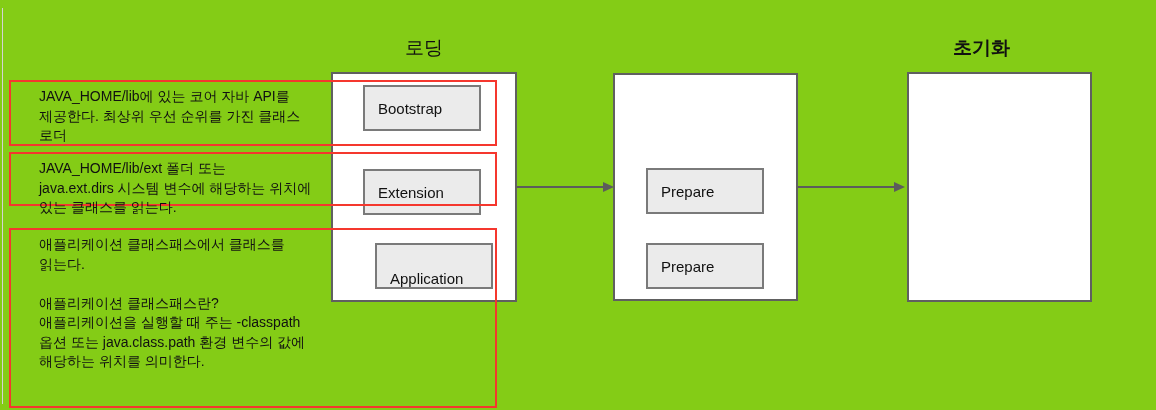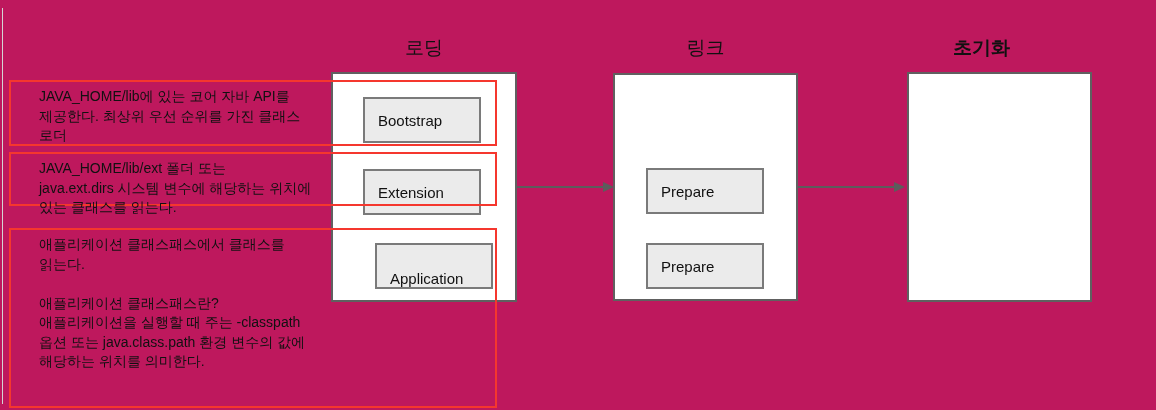--- a/index.html
+++ b/index.html
@@ -1,20 +1,20 @@
 <!DOCTYPE html>
 <html><head>
 <meta charset="utf-8">
 <style>
   html, body { margin: 0; padding: 0; background: #ffffff; }
   .stage {
     position: relative;
     width: 1156px;
     height: 410px;
-    background: #be185d;
+    background: #84cc16;
     font-family: "Liberation Sans", "DejaVu Sans", sans-serif;
     color: #111111;
     overflow: hidden;
   }
   .frame-left {
     position: absolute;
     left: 2px; top: 8px;
     width: 1px; height: 396px;
     background: #d4d4d4;
   }
@@ -45,21 +45,21 @@
     width: 118px; height: 46px;
     border: 2px solid #7a7a7a;
     background: #ebebeb;
     box-sizing: border-box;
     display: flex;
     align-items: center;
     padding-left: 13px;
     font-size: 15px;
     color: #111111;
   }
-  .sb-bootstrap   { left: 363px; top: 97px; }
+  .sb-bootstrap   { left: 363px; top: 85px; }
   .sb-extension   { left: 363px; top: 169px; }
   .sb-application { left: 375px; top: 243px; align-items: flex-end; }
   .sb-verify      { left: 646px; top: 97px; }
   .sb-prepare     { left: 646px; top: 168px; }
   .sb-resolve     { left: 646px; top: 243px; }
 
   .annotation {
     position: absolute;
     left: 9px;
     width: 488px;
@@ -103,21 +103,20 @@
   .arrow-2 .head  { left: 96px; }
 </style>
 </head>
 <body>
 
 <div class="stage">
 
   <div class="frame-left"></div>
 
   <div class="col-heading heading-loading">로딩</div>
-  <div class="col-heading heading-link">링크</div>
   <div class="col-heading heading-init">초기화</div>
 
   <div class="container-box box-loading"></div>
   <div class="container-box box-link"></div>
   <div class="container-box box-init"></div>
 
   <div class="step-box sb-bootstrap">
     <span>Bootstrap</span>
   </div>
   <div class="step-box sb-extension">

